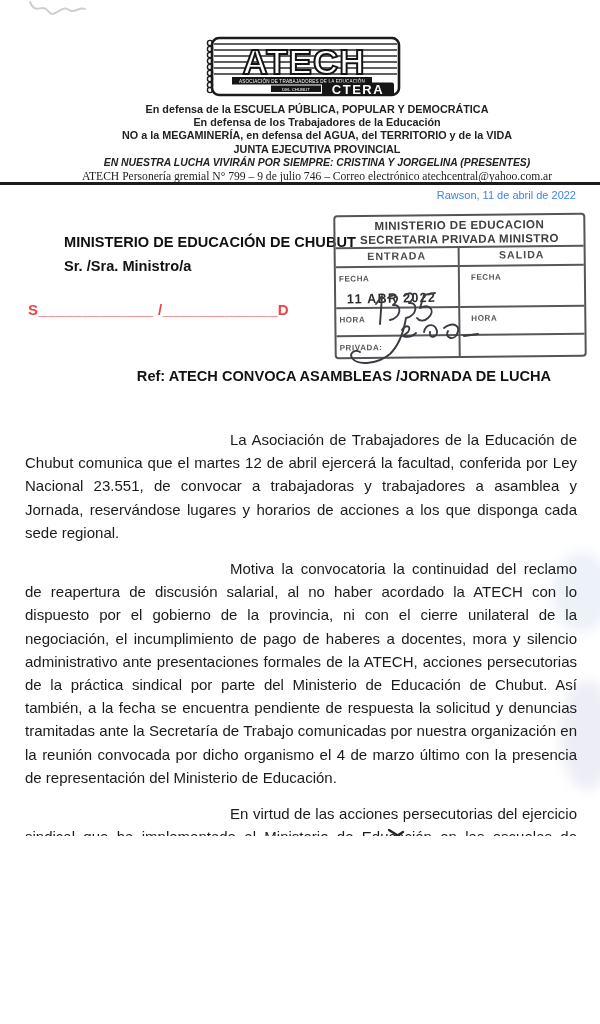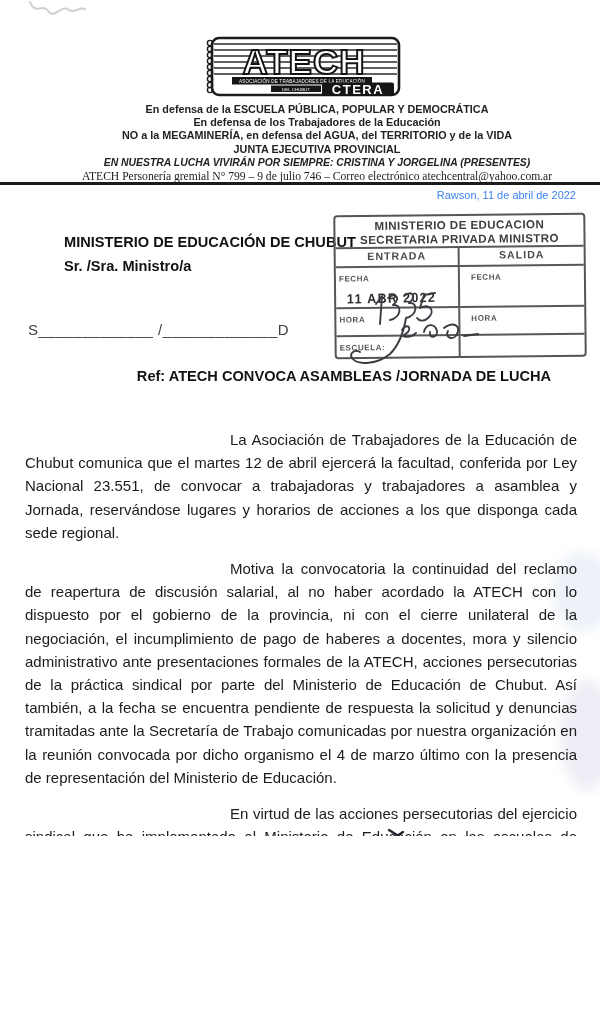--- a/index.html
+++ b/index.html
@@ -16,21 +16,21 @@
   .hdr .l{font-size:10.8px;font-weight:bold;color:#222;}
   .hdr .l.it{font-style:italic;font-size:10.4px;}
   .hdr .registry{font-family:"Liberation Serif", serif;font-weight:normal;font-size:11.6px;color:#222;margin-top:1px;}
   .hdr .registry .email{}
   .rule{left:0;right:0;top:182px;height:3px;background:#1c1c1c;}
 
   .dateline{right:24px;top:189px;font-size:11px;font-weight:normal;color:#3b82f6;}
 
   
   .recipient{left:28px;top:230px;font-weight:bold;font-size:14.6px;line-height:24px;color:#111;margin-left:36px;}
-  .salutation{left:28px;top:301px;font-weight:normal;font-size:15px;color:#404040;letter-spacing:.5px;margin-top:20px;}
+  .salutation{left:28px;top:301px;font-weight:bold;font-size:15px;color:#ef4444;letter-spacing:.5px;}
 
   
   .stamp{left:334px;top:214px;width:248px;color:#454545;transform:rotate(-.6deg);
          border:2.5px solid #555;border-radius:4px;background:rgba(255,255,255,0);}
   .stamp .title{font-size:11.6px;font-weight:600;text-align:center;letter-spacing:.4px;
                 padding:2px 0 1px;line-height:13.5px;color:#3e3e3e;}
   .stamp .grid{display:grid;grid-template-columns:1fr 1fr;border-top:2px solid #585858;}
   .stamp .cell{border-bottom:2px solid #585858;padding:1px 3px;min-height:15px;position:relative;}
   .stamp .cell.rb{border-right:2px solid #585858;}
   .stamp .cell.last{border-bottom:none;}
@@ -139,21 +139,21 @@
       </div>
 
       <div class="cell rb row-tall">
         <span class="lbl">HORA</span>
       </div>
       <div class="cell row-tall">
         <span class="lbl" style="margin-left:8px;">HORA</span>
       </div>
 
       <div class="cell rb last">
-        <span class="lbl">ESCUELA:</span>
+        <span class="lbl">PRIVADA:</span>
       </div>
       <div class="cell last"></div>
     </div>
   </div>
 
   <svg class="abs ink" style="left:330px;top:240px;width:270px;height:140px;" viewBox="0 0 270 140">
     <g fill="none" stroke="#3a3a42" stroke-width="1.9" stroke-linecap="round" stroke-linejoin="round">
 
       <path d="M46 64 l6 -8 l-2 28"></path>
 

